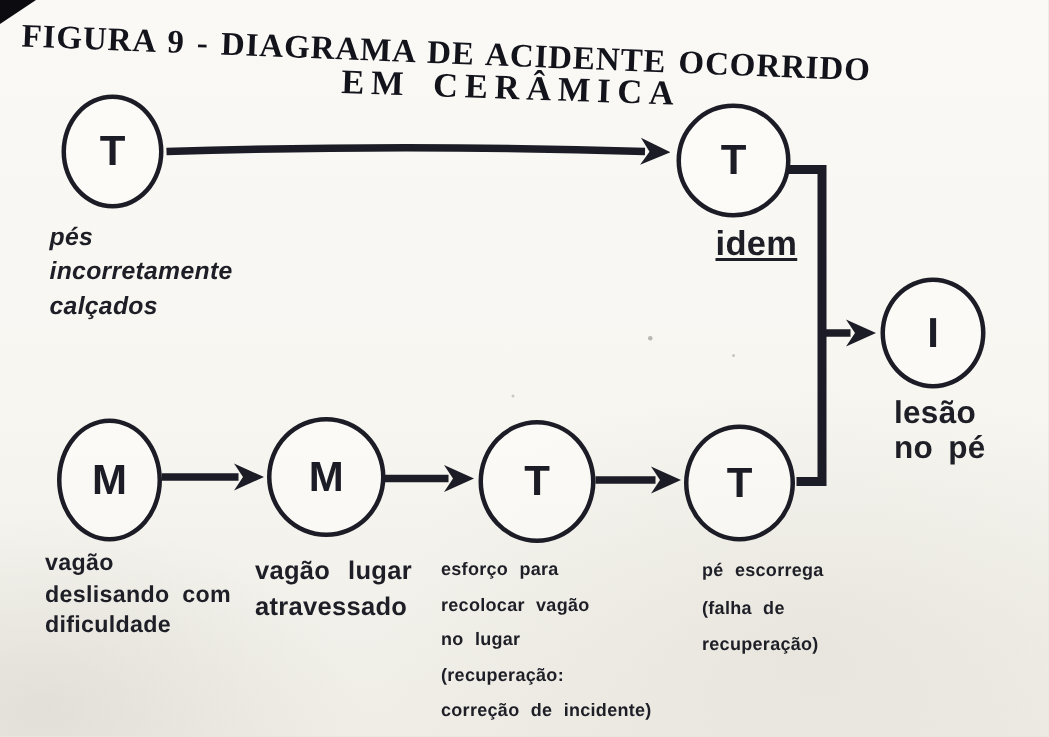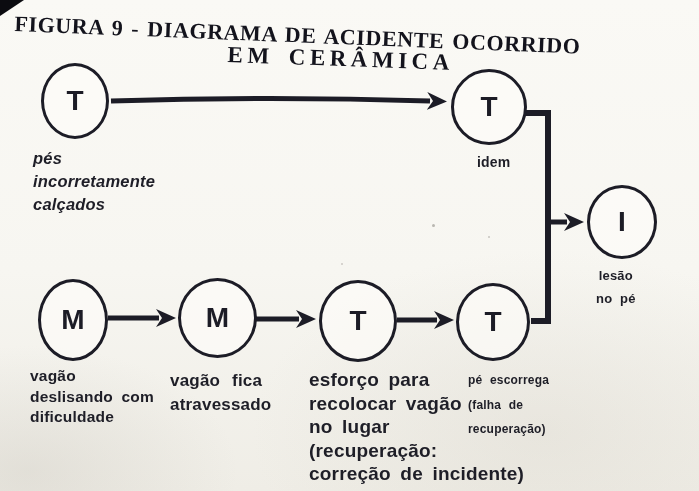--- a/index.html
+++ b/index.html
@@ -49,25 +49,25 @@
   }
   
   .lbl{
     position:absolute;
     font-weight:bold;color:#1e1e27;
     white-space:pre-line;
     word-spacing:4px;
     letter-spacing:.2px;
   }
   .lbl-t1{left:33px;top:147px;font-size:16.5px;line-height:23px;font-style:italic;}
-  .lbl-t2{left:477px;top:151px;font-size:14px;line-height:23px;}
-  .lbl-i {left:596px;top:264px;font-size:13px;line-height:23px;text-align:center;}
+  .lbl-t2{left:477px;top:151px;font-size:23px;line-height:23px;text-decoration:underline;}
+  .lbl-i {left:596px;top:264px;font-size:21px;line-height:23px;}
   .lbl-m1{left:30px;top:366px;font-size:15.5px;line-height:20.5px;}
   .lbl-m2{left:170px;top:369px;font-size:17px;line-height:24px;word-spacing:7px;}
-  .lbl-t3{left:309px;top:368px;font-size:19px;line-height:23.5px;}
+  .lbl-t3{left:294px;top:368px;font-size:12px;line-height:23.5px;}
   .lbl-t4{left:468px;top:368px;font-size:12px;line-height:24.5px;}
 
   
   svg#wires{position:absolute;left:0;top:0;}
   .wire{stroke:var(--ink);fill:none;stroke-width:5;}
   .wire-thick{stroke:var(--ink);fill:none;stroke-width:6;stroke-linejoin:miter;}
   .ah{fill:var(--ink);}
 </style>
 </head>
 <body>
@@ -120,21 +120,21 @@
 
   <div class="lbl lbl-t1">pés
 incorretamente
 calçados</div>
   <div class="lbl lbl-t2">idem</div>
   <div class="lbl lbl-i">lesão
 no pé</div>
   <div class="lbl lbl-m1">vagão
 deslisando com
 dificuldade</div>
-  <div class="lbl lbl-m2">vagão fica
+  <div class="lbl lbl-m2">vagão lugar
 atravessado</div>
   <div class="lbl lbl-t3">esforço para
 recolocar vagão
 no lugar
 (recuperação:
 correção de incidente)</div>
   <div class="lbl lbl-t4">pé escorrega
 (falha de
 recuperação)</div>
 

